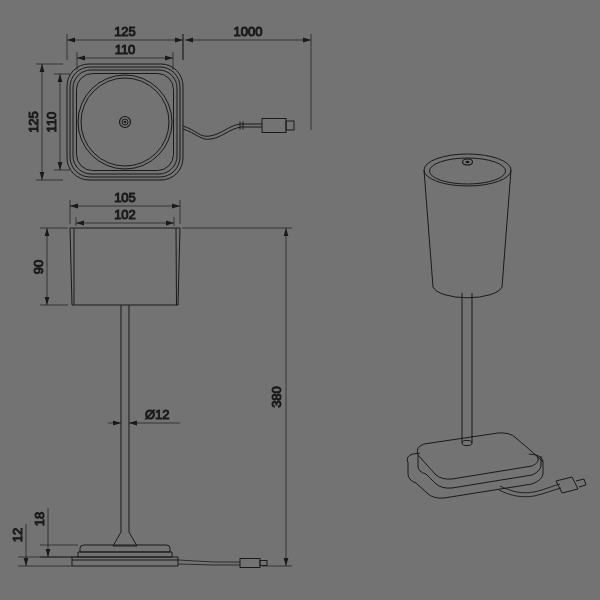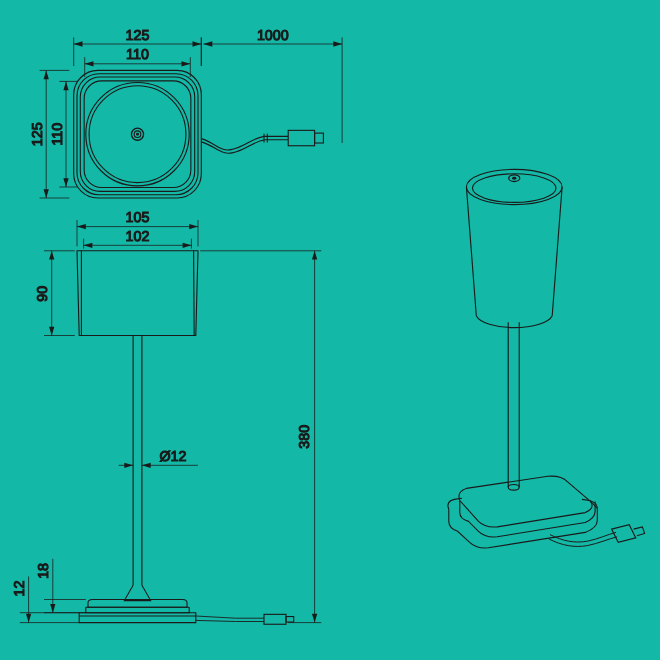--- a/index.html
+++ b/index.html
@@ -1,18 +1,18 @@
 <!DOCTYPE html>
 <html><head>
 <meta charset="utf-8">
 <style>
   html,body{margin:0;padding:0;background:#ffffff;}
   body{width:600px;height:600px;overflow:hidden;
        font-family:"Liberation Sans",sans-serif;}
-  #stage{position:relative;width:600px;height:600px;background:#14b8a6;}
+  #stage{position:relative;width:600px;height:600px;background:#737373;}
   svg{display:block;}
   .dimtxt{font-family:"Liberation Sans",sans-serif;font-size:13px;fill:#1a1a1a;}
 </style>
 </head>
 <body>
 
 <div id="stage">
 <svg width="600" height="600" viewBox="0 0 600 600">
 
   <g fill="none" stroke="#1a1a1a" stroke-width="1">

